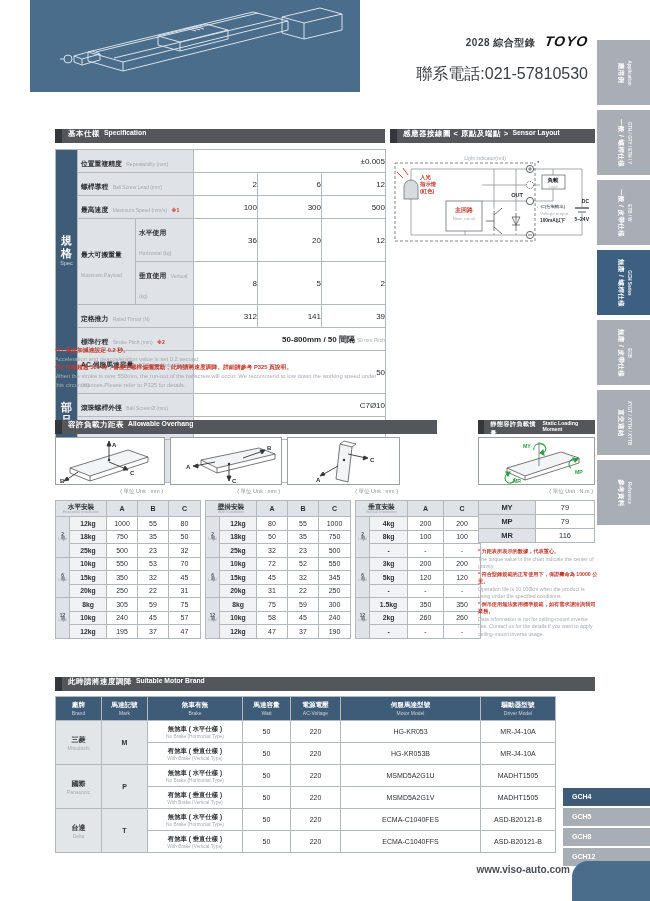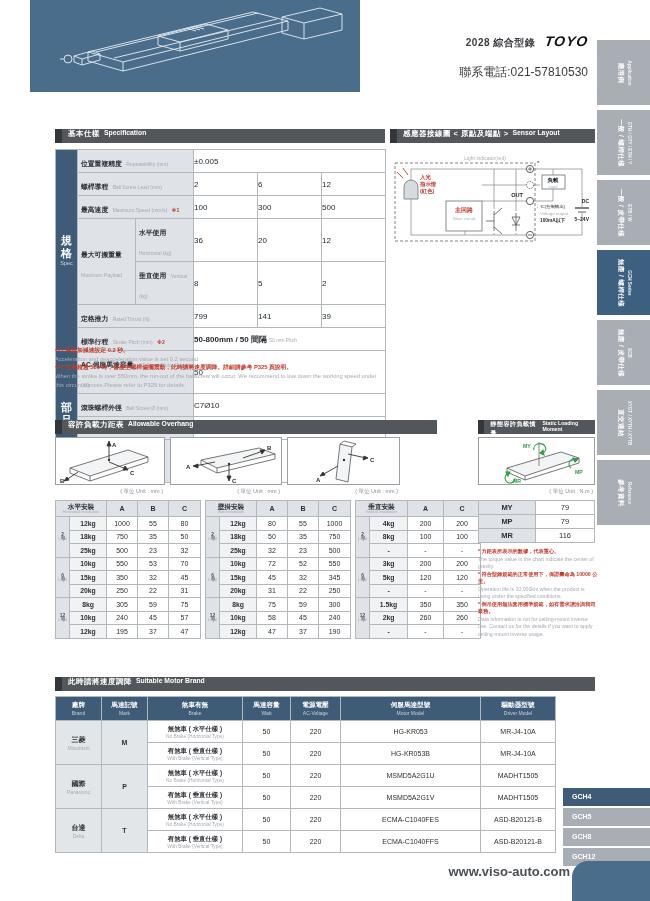--- a/index.html
+++ b/index.html
@@ -6,21 +6,21 @@
   html,body { background:#fff; }
   body { font-family:"Liberation Sans","DejaVu Sans",sans-serif; color:#2c2f33; }
   .page { position:relative; width:650px; height:901px; background:#fff; overflow:hidden; margin:0 auto; }
 
   
   .hero { position:absolute; left:30px; top:0; width:330px; height:92px; background:#4a6d8c; }
 
   
   .catalog-line { position:absolute; left:370px; top:33px; width:218px; text-align:right; font-size:10px; font-weight:bold; color:#3a3d40; letter-spacing:.5px; }
   .logo { display:inline-block; font-size:14px; font-weight:900; font-style:italic; letter-spacing:1px; transform:skewX(-8deg); color:#111; margin-left:6px; }
-  .phone { position:absolute; left:330px; top:64px; width:258px; text-align:right; font-size:12px; color:#3a3d40; }
+  .phone { position:absolute; left:330px; top:64px; width:258px; text-align:right; font-size:16px; color:#3a3d40; }
 
   
   .side-tab { position:absolute; left:597px; width:53px; height:65px; background:#a9aeb4; }
   .side-tab.active { background:#3e6080; }
   .side-tab .rot { position:absolute; left:50%; top:50%; width:64px; height:52px; transform:translate(-50%,-50%) rotate(90deg); display:flex; flex-direction:column; align-items:center; justify-content:center; gap:2px; }
   .side-tab .en { font-size:4.6px; color:#eef1f4; font-weight:bold; white-space:nowrap; }
   .side-tab .zh { font-size:6.4px; color:#fff; font-weight:bold; white-space:nowrap; letter-spacing:.5px; }
 
   
   .secbar { position:absolute; height:14px; background:#53565b; color:#fff; display:flex; }
@@ -32,21 +32,21 @@
   table { border-collapse:collapse; table-layout:fixed; }
   .spec-table { position:absolute; left:55px; top:149px; width:330px; }
   .spec-table td { border:1px solid #b3b8bd; vertical-align:middle; }
   .spec-table .group { background:#3e5c77; color:#fff; text-align:center; }
   .spec-table .group .gzh { font-size:11px; font-weight:bold; line-height:1.15; }
   .spec-table .group .gen { font-size:5.5px; color:#cdd8e2; }
   .spec-table .label, .spec-table .sublabel { background:#dfe2e6; padding:1px 3px; line-height:1.25; }
   .spec-table .zh { font-size:6.8px; font-weight:bold; color:#2c2f33; }
   .spec-table .en { font-size:5px; color:#a6abb1; }
   .spec-table .mark { font-size:5px; color:#c0392b; font-weight:bold; }
-  .spec-table .val { background:#fff; text-align:left; font-size:8px; color:#1f2326; }
+  .spec-table .val { background:#fff; text-align:right; font-size:8px; color:#1f2326; }
   .spec-table .val .sub { font-size:5px; color:#a6abb1; }
 
   .spec-notes { position:absolute; left:55px; top:346px; width:545px; line-height:1.5; }
   .note-red { font-size:5.8px; color:#c0392b; font-weight:bold; }
   .note-gray { font-size:5.8px; color:#a6abb1; }
 
   
   .sensor-box { position:absolute; left:390px; top:151px; width:200px; height:97px; background:#fff; }
 
   
@@ -89,21 +89,21 @@
   .motor-table td.brake .en { display:block; font-size:4.8px; color:#a6abb1; }
 
   
   .gch-head { position:absolute; left:563px; top:746px; width:87px; height:38px; background:#fff; text-align:center; }
   .gch-head .a-zh { font-size:8px; font-weight:bold; color:#3e5c77; }
   .gch-head .a-en { font-size:4.8px; color:#8a9097; }
   .gch-head .a-se { font-size:8.5px; font-weight:bold; color:#3e5c77; }
   .gch-tab { position:absolute; left:563px; width:87px; height:18px; background:#a9aeb4; color:#fff; font-size:7px; font-weight:bold; line-height:18px; padding-left:9px; }
   .gch-tab.active { background:#3e5c77; }
 
-  .website { position:absolute; left:400px; top:864px; width:170px; text-align:right; font-size:13px; font-weight:bold; color:#4a4f54; }
+  .website { position:absolute; left:400px; top:864px; width:170px; text-align:right; font-size:10px; font-weight:bold; color:#4a4f54; }
   .corner { position:absolute; right:0; bottom:0; width:78px; height:40px; background:#4a6d8c; border-top-left-radius:16px; }
 
   svg text { font-family:"Liberation Sans","DejaVu Sans",sans-serif; }
 </style>
 </head>
 <body>
 
 <div class="page">
 
   <div class="hero">
@@ -231,21 +231,21 @@
       <td class="val">12</td>
     </tr>
     <tr style="height:17px">
       <td class="sublabel"><span class="zh">垂直使用</span> <span class="en">Vertical (kg)</span></td>
       <td class="val">8</td>
       <td class="val">5</td>
       <td class="val">2</td>
     </tr>
     <tr style="height:17px">
       <td class="label" colspan="2"><span class="zh">定格推力</span> <span class="en">Rated Thrust (N)</span></td>
-      <td class="val">799</td>
+      <td class="val">312</td>
       <td class="val">141</td>
       <td class="val">39</td>
     </tr>
     <tr style="height:17px">
       <td class="label" colspan="2"><span class="zh">標準行程</span> <span class="en">Stroke Pitch (mm)</span> <span class="mark">※2</span></td>
       <td class="val" colspan="3"><b>50-800mm / 50 間隔</b> <span class="sub">50 mm Pitch</span></td>
     </tr>
     <tr style="height:17px">
       <td class="group" rowspan="4">
         <div class="gzh">部品</div>

